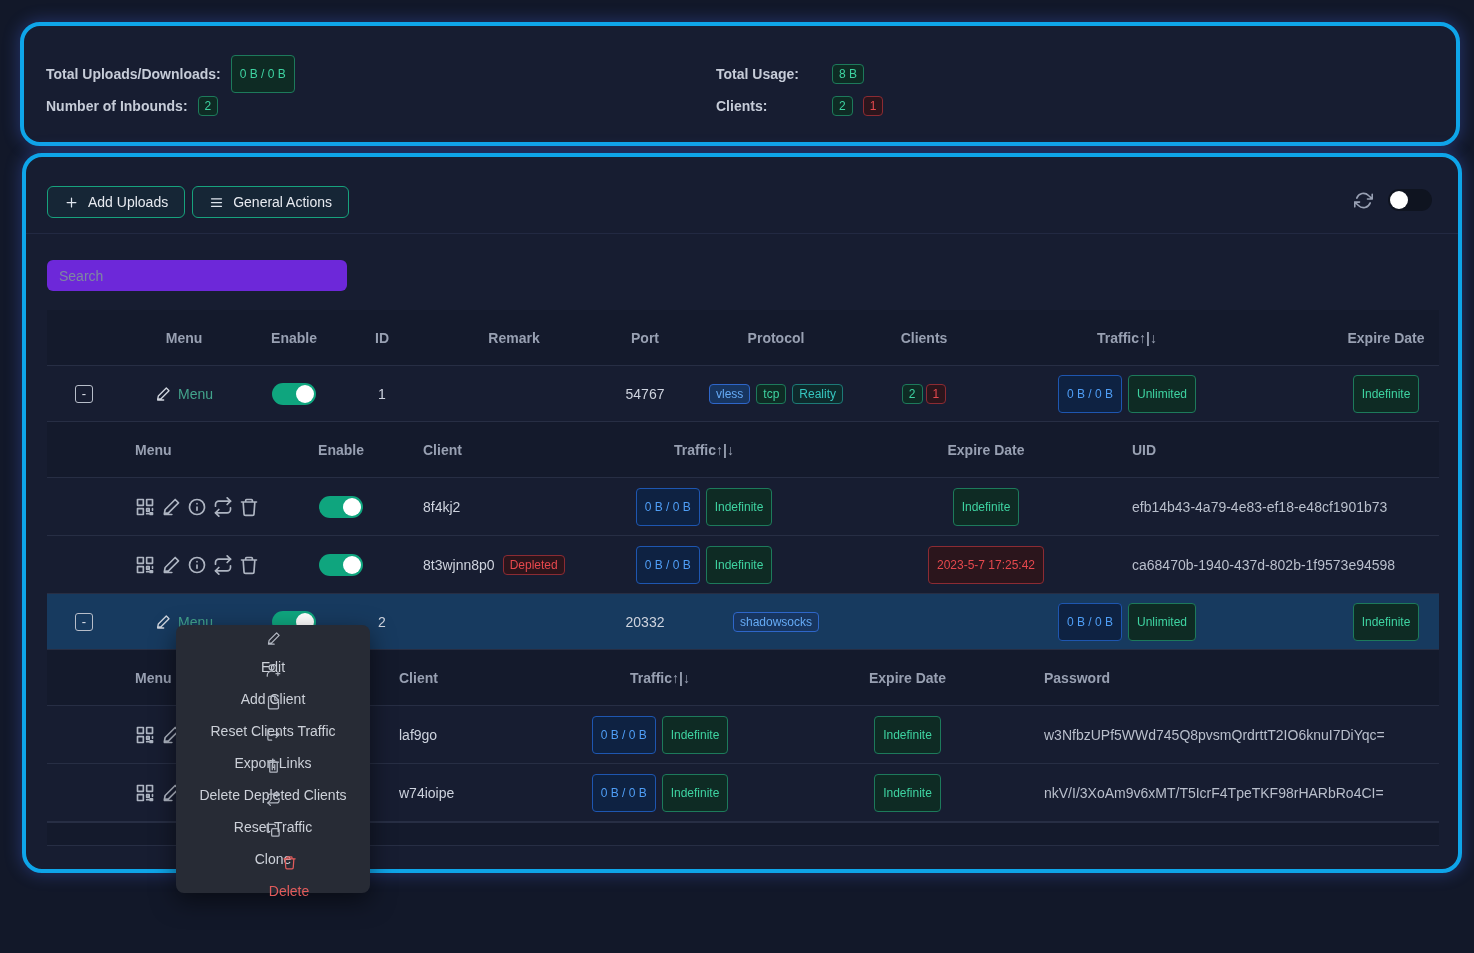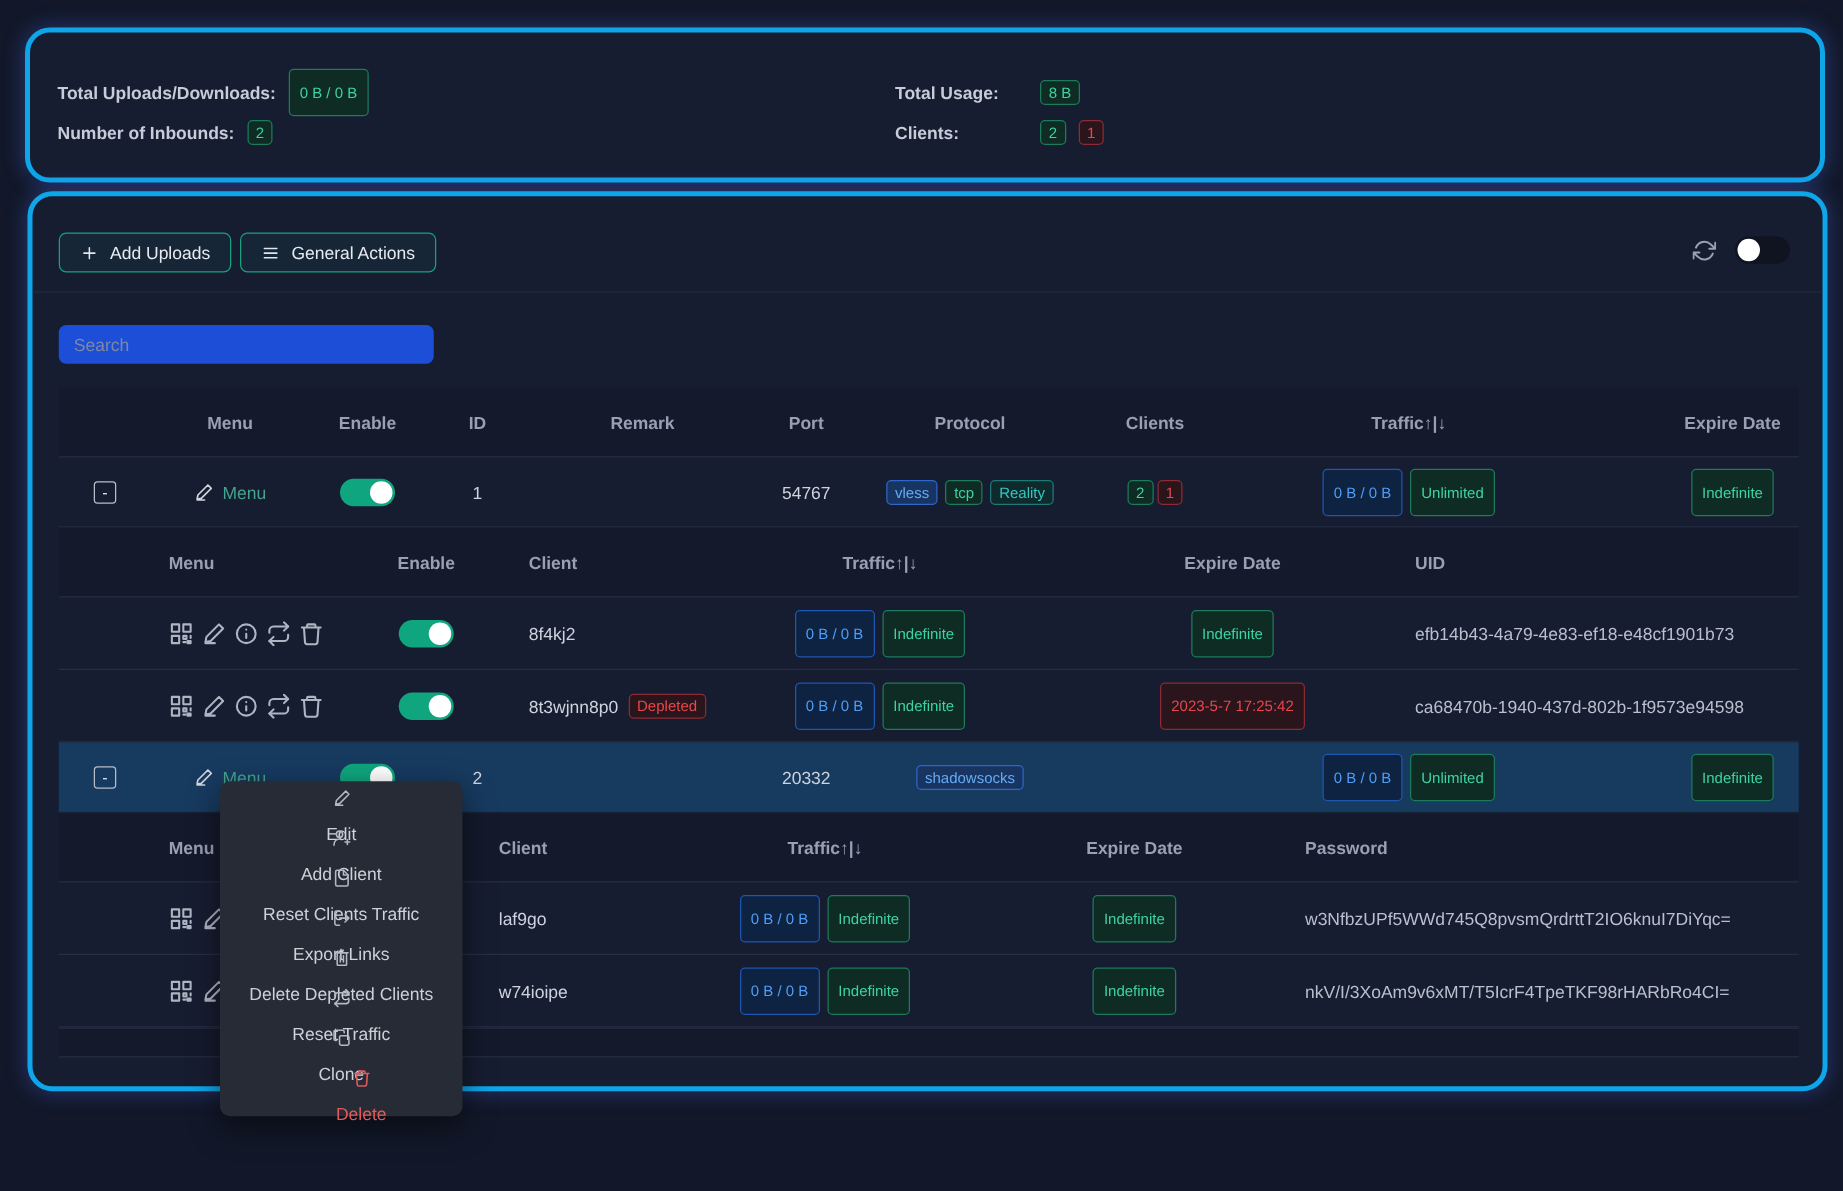--- a/index.html
+++ b/index.html
@@ -41,21 +41,21 @@
   .ic svg{width:100%;height:100%;display:block;}
   #toolbar-right{position:absolute;right:26px;top:32px;display:flex;align-items:center;gap:15px;}
   #refresh{width:19px;height:19px;color:#98a0b3;cursor:pointer;display:inline-flex;}
 
   .sw{width:44px;height:22px;border-radius:12px;background:#0fa57e;position:relative;cursor:pointer;flex:none;}
   .sw::after{content:"";position:absolute;top:2px;left:24px;width:18px;height:18px;background:#fff;border-radius:50%;}
   .sw.off{background:#0f1420;}
   .sw.off::after{left:2px;}
 
   
-  #search{position:absolute;left:21px;top:103px;width:300px;height:31px;background:#1d4ed8;border:none;outline:none;
+  #search{position:absolute;left:21px;top:103px;width:300px;height:31px;background:#6d28d9;border:none;outline:none;
           border-radius:6px;color:#cfd4de;font-size:14px;padding:0 12px;box-sizing:border-box;font-family:"Liberation Sans",sans-serif;}
   #search::placeholder{color:#7e88a0;}
 
   
   #table{position:absolute;left:21px;top:153px;width:1392px;}
   .g-main{display:grid;grid-template-columns:74px 126px 94px 82px 182px 80px 182px 114px 292px 1fr;align-items:center;}
   .g-sub {display:grid;grid-template-columns:60px 180px 108px 170px 278px 286px 1fr;align-items:center;}
   .g-sub2{display:grid;grid-template-columns:60px 180px 108px 150px 230px 265px 1fr;align-items:center;}
   .trow{border-bottom:1px solid #272e44;box-sizing:border-box;}
   .thead{height:56px;background:#141a2c;}

